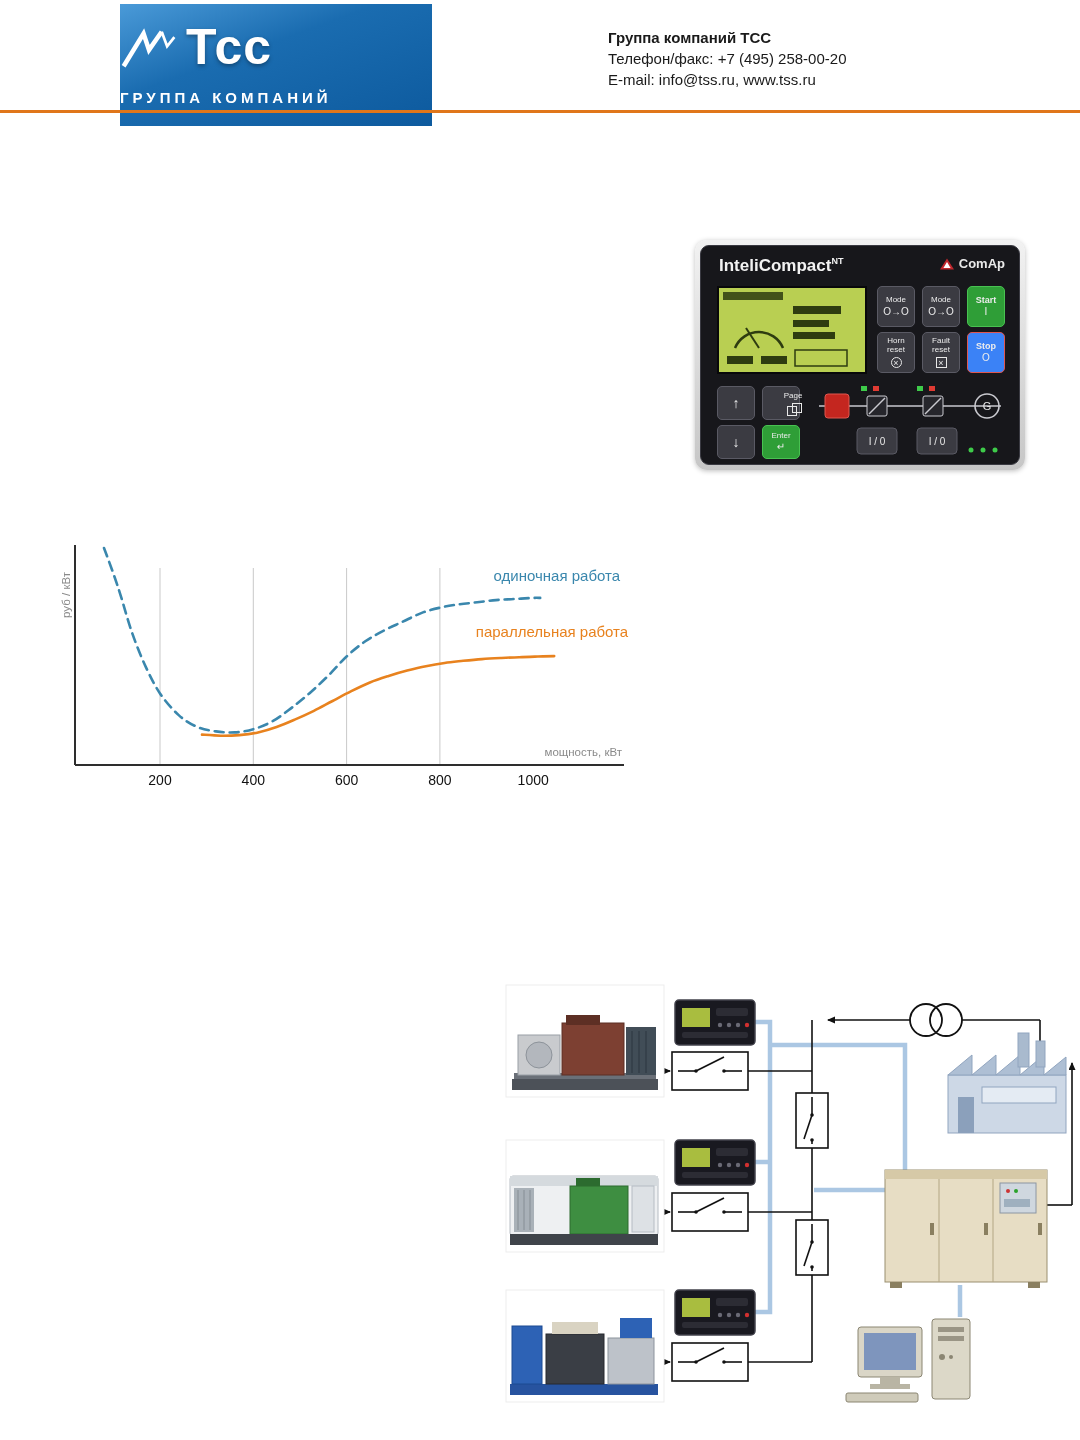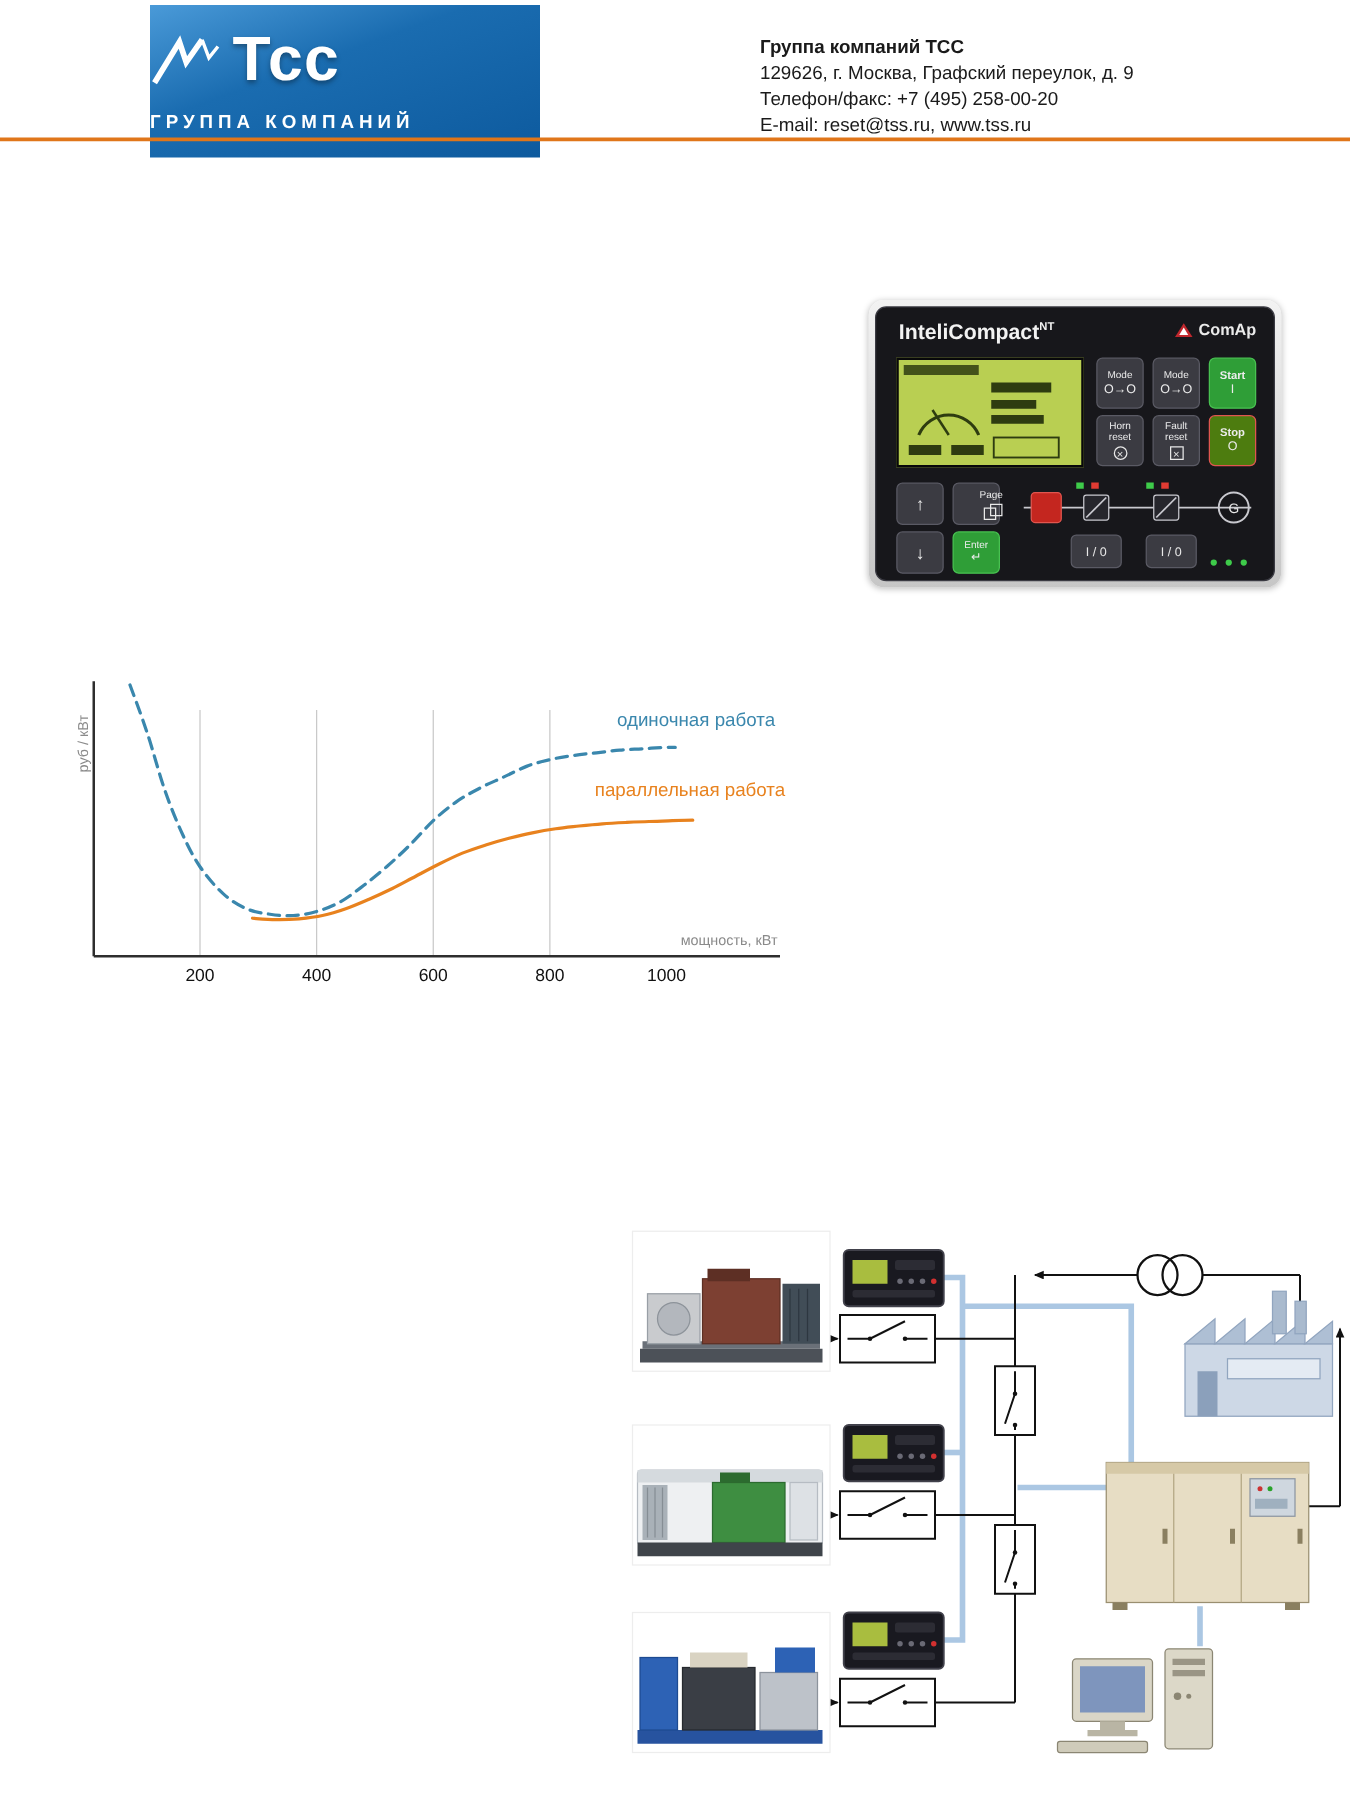--- a/index.html
+++ b/index.html
@@ -30,21 +30,21 @@
   .ic-title sup{font-size:9px;vertical-align:super;}
   .comap{position:absolute;right:14px;top:10px;color:#eaeaea;font-size:13px;font-weight:bold;
     display:flex;align-items:center;gap:4px;}
   .lcd{position:absolute;left:16px;top:40px;width:150px;height:88px;background:#b9cf52;
     border:2px solid #08080a;box-sizing:border-box;}
   .pbtn{position:absolute;width:38px;height:41px;border-radius:5px;background:#3b3b42;
     border:1px solid #5a5a64;color:#ececec;display:flex;flex-direction:column;align-items:center;
     justify-content:center;gap:2px;font-size:8px;text-align:center;line-height:1.1;box-sizing:border-box;}
   .pbtn.short{height:34px;}
   .pbtn.green{background:#2f9e37;border-color:#48c251;}
-  .pbtn.red{background:#4d7c0f;border-color:#e0564f;text-align:right;}
+  .pbtn.red{background:#3b82f6;border-color:#e0564f;text-align:right;}
   .pbtn .glyph{font-size:10px;line-height:1;}
   .pbtn .glyph.big{font-size:14px;font-weight:bold;}
   .pbtn .lbl9{font-size:9px;font-weight:bold;}
   .icon-x{width:11px;height:11px;border:1px solid #e8e8e8;font-size:9px;line-height:10px;
     text-align:center;color:#e8e8e8;box-sizing:border-box;}
   .icon-x.round{border-radius:50%;}
   .page-icon{position:relative;width:13px;height:11px;}
   .page-icon b{position:absolute;width:8px;height:8px;border:1px solid #e8e8e8;}
   .page-icon b:first-child{left:0;top:3px;}
   .page-icon b:last-child{left:5px;top:0;}
@@ -64,23 +64,22 @@
       <path d="M4,42 L26,6 L32,24 L46,4" stroke="#ffffff" stroke-width="5" fill="none"></path>
       <path d="M46,4 L52,20 L60,10" stroke="#ffffff" stroke-width="3" fill="none"></path>
     </svg>
     <span class="logo-text">Тсс</span>
   </div>
   <div class="logo-sub">ГРУППА КОМПАНИЙ</div>
 </div>
 
 <div class="header-info">
   <div class="name">Группа компаний ТСС</div>
-  <div>129626, г. Москва, Графский переулок, д. 9</div>
   <div>Телефон/факс: +7 (495) 258-00-20</div>
-  <div>E-mail: reset@tss.ru, www.tss.ru</div>
+  <div>E-mail: info@tss.ru, www.tss.ru</div>
 </div>
 
 <div class="orange-rule"></div>
 
 <div class="ctrl-frame">
   <div class="ctrl-panel">
     <div class="ic-title">
       <span>InteliCompact</span><sup>NT</sup>
     </div>
     <div class="comap">

